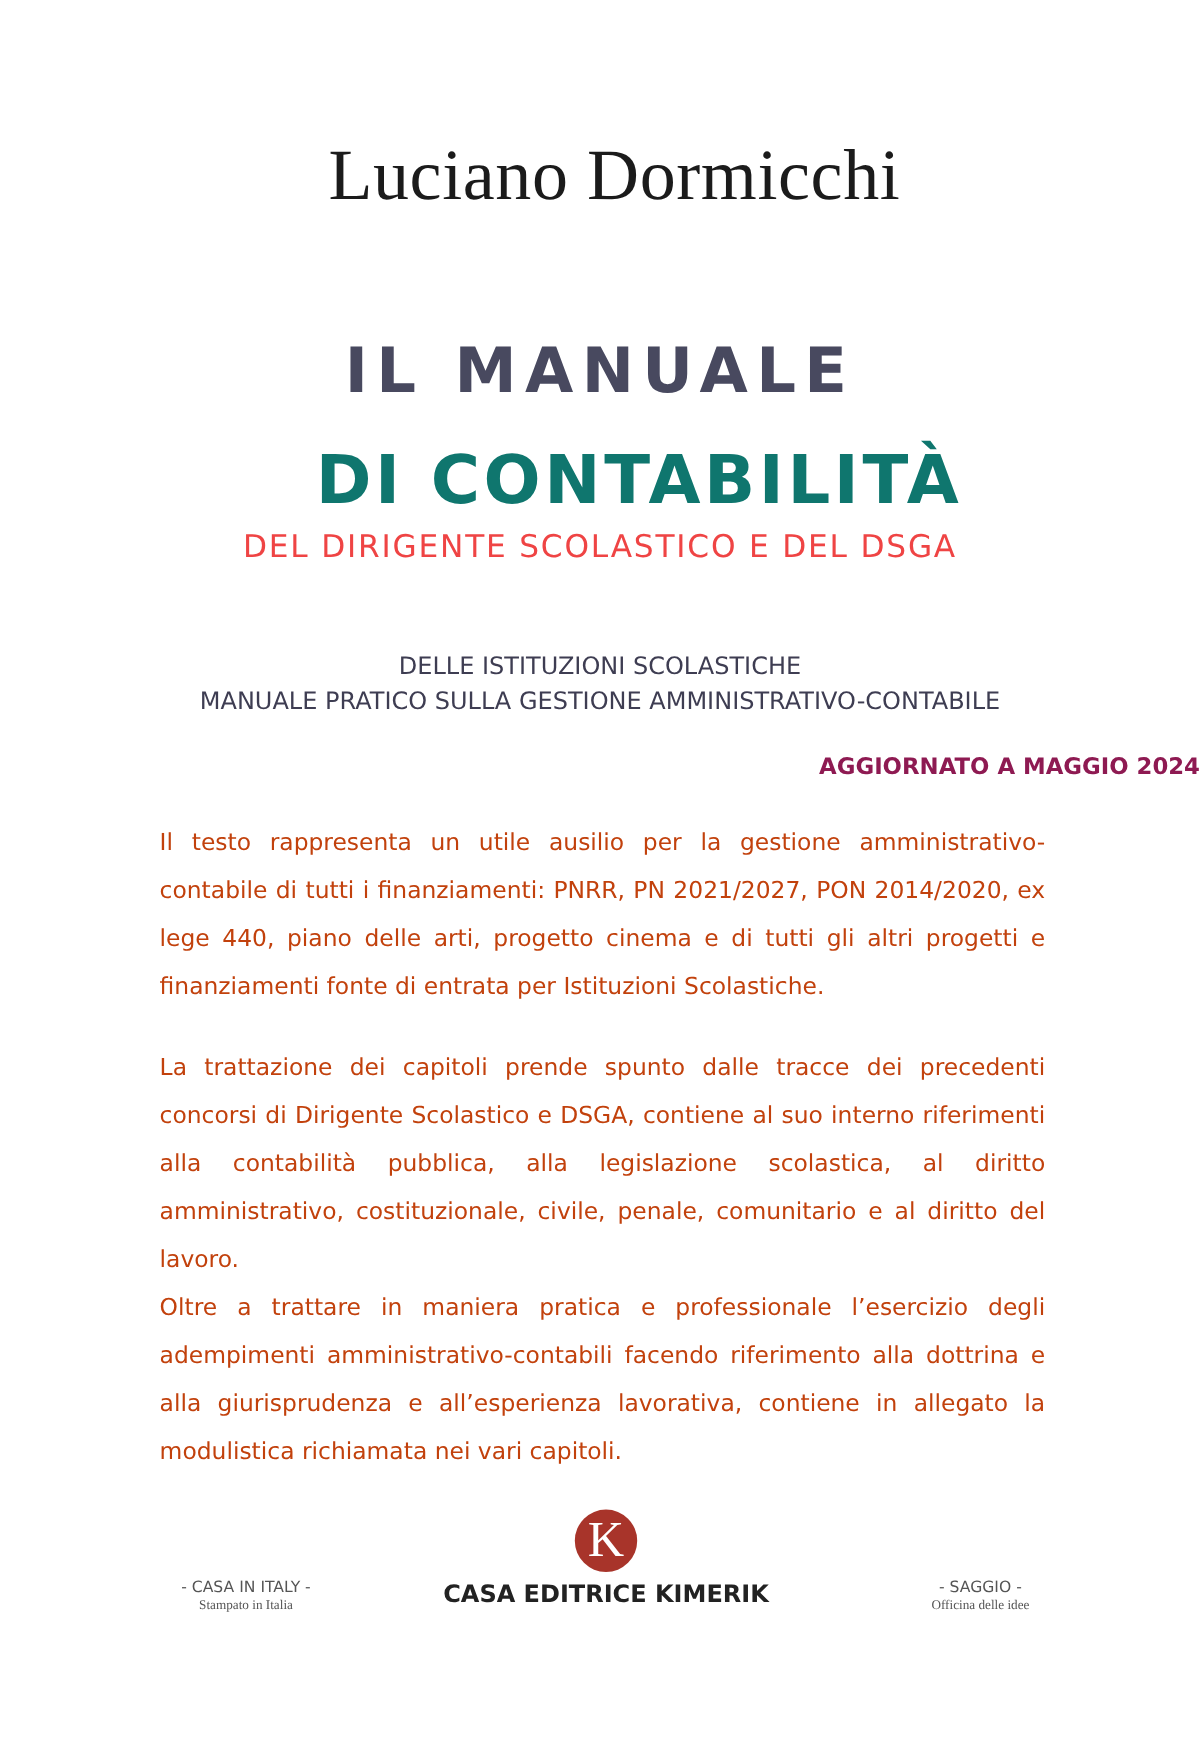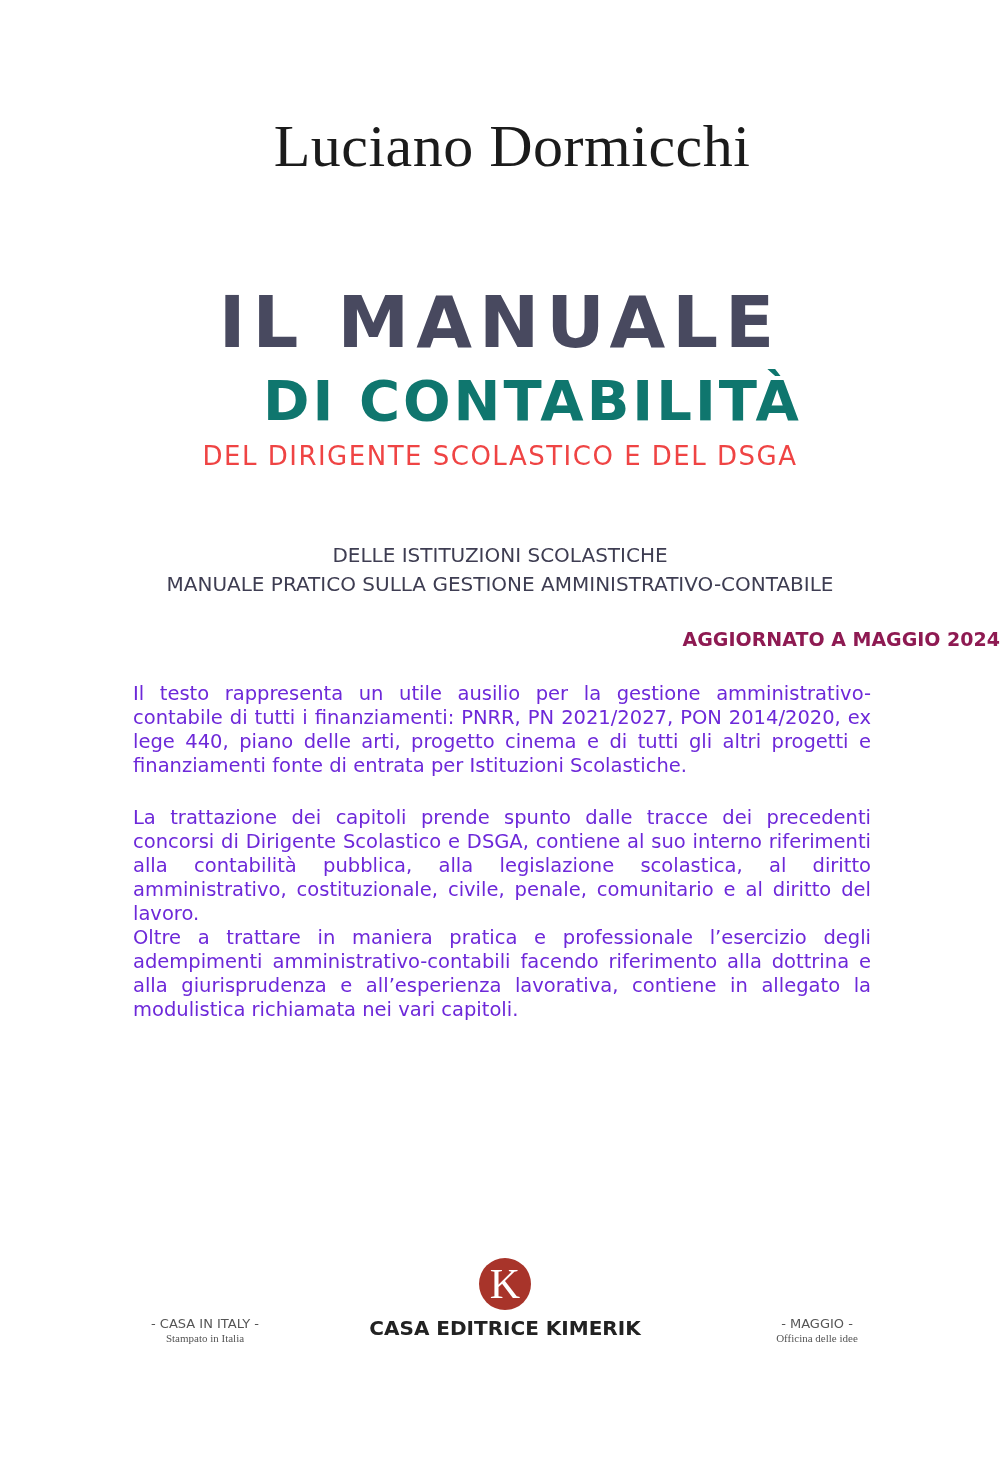--- a/index.html
+++ b/index.html
@@ -1,23 +1,23 @@
 <!DOCTYPE html>
 <html><head>
 <meta charset="utf-8">
 <style>
   html,body{margin:0;padding:0;background:#fff;}
   body{width:1000px;height:1466px;position:relative;overflow:hidden;font-family:"DejaVu Sans",sans-serif;color:#3e3d52;}
   .author{position:absolute;top:112px;left:0;width:1000px;text-align:center;font-family:"Liberation Serif",serif;font-size:60px;color:#1b1b1b;letter-spacing:0.5px;padding-left:12px;}
-  .t1{position:absolute;top:280px;left:0;width:1000px;text-align:center;font-size:72px;font-weight:bold;color:#48495f;letter-spacing:7px;}
+  .t1{position:absolute;top:280px;left:0;width:1000px;text-align:center;font-size:52px;font-weight:bold;color:#48495f;letter-spacing:7px;}
   .t2{position:absolute;top:368px;left:0;width:977px;text-align:center;font-size:56px;font-weight:bold;color:#0f766e;letter-spacing:3px;padding-left:44px;}
   .t3{position:absolute;top:441px;left:0;width:1000px;text-align:center;font-size:26px;color:#ef4444;letter-spacing:1.5px;}
   .sub{position:absolute;top:541px;left:0;width:1000px;text-align:center;font-size:20px;line-height:29px;color:#3e3d52;}
   .upd{position:absolute;top:628px;left:0;width:1000px;text-align:right;font-size:19px;font-weight:bold;color:#8e1a52;}
-  .body{position:absolute;top:682px;left:133px;width:738px;font-size:19.5px;line-height:24px;color:#6d28d9;text-align:justify;}
+  .body{position:absolute;top:682px;left:133px;width:738px;font-size:19.5px;line-height:40px;color:#c2410c;text-align:justify;}
   .body p{margin:0 0 28px 0;}
   .body p.tight{margin:0;}
   .logo{position:absolute;top:1258px;left:479px;width:52px;height:52px;border-radius:50%;background:#a8342a;color:#fff;font-family:"Liberation Serif",serif;font-size:42px;text-align:center;line-height:52px;}
   .pub{position:absolute;top:1316px;left:0;width:1010px;text-align:center;font-size:20px;font-weight:bold;color:#222;}
   .left{position:absolute;top:1317px;left:130px;width:150px;text-align:center;font-size:13px;color:#555;line-height:14px;}
   .right{position:absolute;top:1317px;left:752px;width:130px;text-align:center;font-size:13px;color:#555;line-height:14px;}
   .small{font-family:"Liberation Serif",serif;font-size:11px;}
 </style>
 </head>
 <body>
@@ -41,15 +41,15 @@
 </div>
 
 <div class="logo">K</div>
 <div class="pub">CASA EDITRICE KIMERIK</div>
 
 <div class="left">
   <div>- CASA IN ITALY -</div>
   <div class="small">Stampato in Italia</div>
 </div>
 <div class="right">
-  <div>- MAGGIO -</div>
+  <div>- SAGGIO -</div>
   <div class="small">Officina delle idee</div>
 </div>
 
 </body></html>

